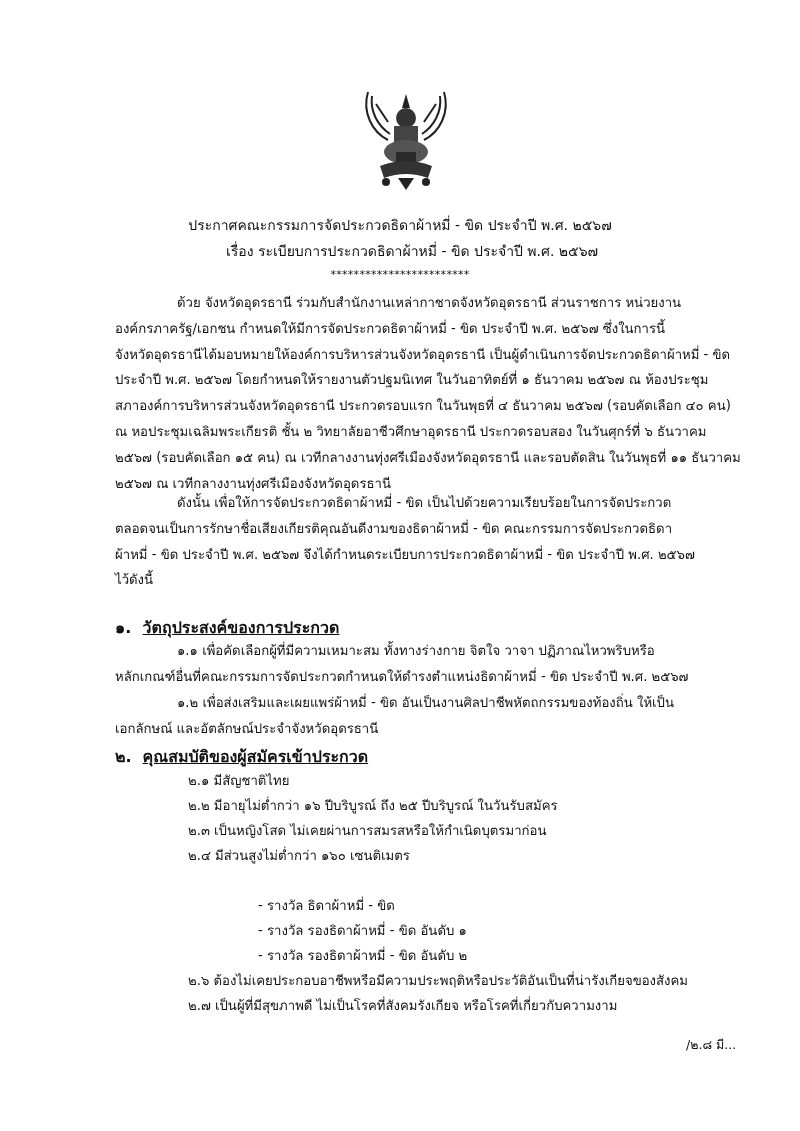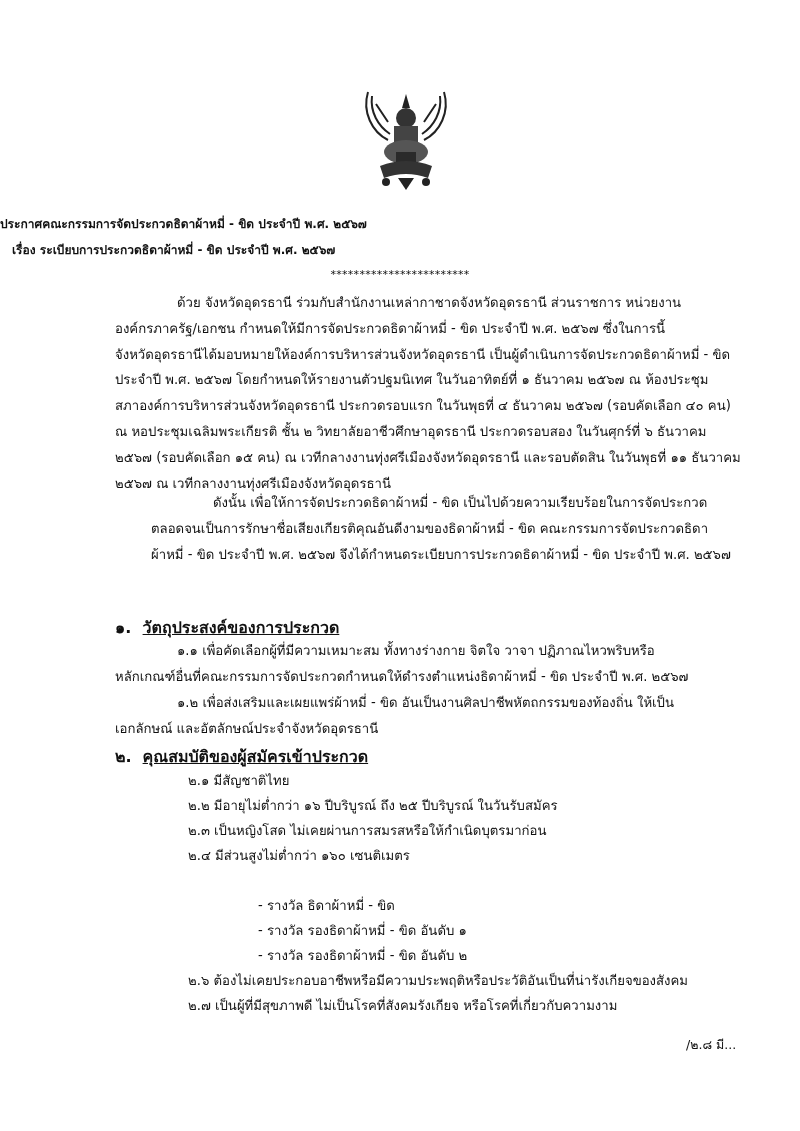--- a/index.html
+++ b/index.html
@@ -1,26 +1,26 @@
 <!DOCTYPE html>
 <html><head>
 <meta charset="utf-8">
 <style>
   html, body { margin: 0; padding: 0; background: #ffffff; }
   body { width: 800px; height: 1131px; position: relative; overflow: hidden;
          font-family: "DejaVu Sans", "Liberation Sans", sans-serif; color: #111; }
   .page { position: absolute; left: 0; top: 0; width: 800px; height: 1131px; }
   .emblem { position: absolute; left: 358px; top: 82px; width: 96px; height: 110px; }
-  .title { position: absolute; left: 0; width: 800px; text-align: left; font-weight: bold; font-size: 12px; }
+  .title { position: absolute; left: 0; width: 800px; text-align: center; font-weight: normal; font-size: 14px; }
   .t1 { top: 214px; }
   .t2 { top: 240px; padding-left: 12px; }
   .stars { position: absolute; left: 0; width: 800px; top: 268px; text-align: center; font-size: 11px; letter-spacing: 0.3px; }
   .para { position: absolute; left: 115px; width: 610px; font-size: 13.2px; line-height: 25.8px; text-align: justify; }
   .p1 { top: 290px; }
-  .p2 { top: 490px; margin-left: 36px; }
+  .p2 { top: 490px; }
   .indent { display: inline-block; width: 62px; }
   .line { display: block; white-space: nowrap; }
   .sec { position: absolute; left: 115px; font-size: 16px; font-weight: bold; }
   .sec .num { display: inline-block; width: 22px; }
   .sec .lbl { text-decoration: underline; }
   .s1 { top: 615px; }
   .s2 { top: 744px; }
   .item { position: absolute; font-size: 13.2px; white-space: nowrap; }
   .pager { position: absolute; left: 686px; top: 1035px; font-size: 12.5px; }
 </style>
@@ -64,20 +64,21 @@
     <span class="line">สภาองค์การบริหารส่วนจังหวัดอุดรธานี ประกวดรอบแรก ในวันพุธที่ ๔ ธันวาคม ๒๕๖๗ (รอบคัดเลือก ๔๐ คน)</span>
     <span class="line">ณ หอประชุมเฉลิมพระเกียรติ ชั้น ๒ วิทยาลัยอาชีวศึกษาอุดรธานี ประกวดรอบสอง ในวันศุกร์ที่ ๖ ธันวาคม</span>
     <span class="line">๒๕๖๗ (รอบคัดเลือก ๑๕ คน) ณ เวทีกลางงานทุ่งศรีเมืองจังหวัดอุดรธานี และรอบตัดสิน ในวันพุธที่ ๑๑ ธันวาคม</span>
     <span class="line">๒๕๖๗ ณ เวทีกลางงานทุ่งศรีเมืองจังหวัดอุดรธานี</span>
   </div>
 
   <div class="para p2">
     <span class="line"><span class="indent"></span><span>ดังนั้น เพื่อให้การจัดประกวดธิดาผ้าหมี่ - ขิด เป็นไปด้วยความเรียบร้อยในการจัดประกวด</span></span>
     <span class="line">ตลอดจนเป็นการรักษาชื่อเสียงเกียรติคุณอันดีงามของธิดาผ้าหมี่ - ขิด คณะกรรมการจัดประกวดธิดา</span>
     <span class="line">ผ้าหมี่ - ขิด ประจำปี พ.ศ. ๒๕๖๗ จึงได้กำหนดระเบียบการประกวดธิดาผ้าหมี่ - ขิด ประจำปี พ.ศ. ๒๕๖๗</span>
+    <span class="line">ไว้ดังนี้</span>
   </div>
 
   <div class="sec s1">
     <span class="num">๑.</span>
     <span class="lbl">วัตถุประสงค์ของการประกวด</span>
   </div>
   <div class="item" style="left:177px; top:640px;">๑.๑ เพื่อคัดเลือกผู้ที่มีความเหมาะสม ทั้งทางร่างกาย จิตใจ วาจา ปฏิภาณไหวพริบหรือ</div>
   <div class="item" style="left:115px; top:666px;">หลักเกณฑ์อื่นที่คณะกรรมการจัดประกวดกำหนดให้ดำรงตำแหน่งธิดาผ้าหมี่ - ขิด ประจำปี พ.ศ. ๒๕๖๗</div>
   <div class="item" style="left:177px; top:692px;">๑.๒ เพื่อส่งเสริมและเผยแพร่ผ้าหมี่ - ขิด อันเป็นงานศิลปาชีพหัตถกรรมของท้องถิ่น ให้เป็น</div>
   <div class="item" style="left:115px; top:718px;">เอกลักษณ์ และอัตลักษณ์ประจำจังหวัดอุดรธานี</div>

